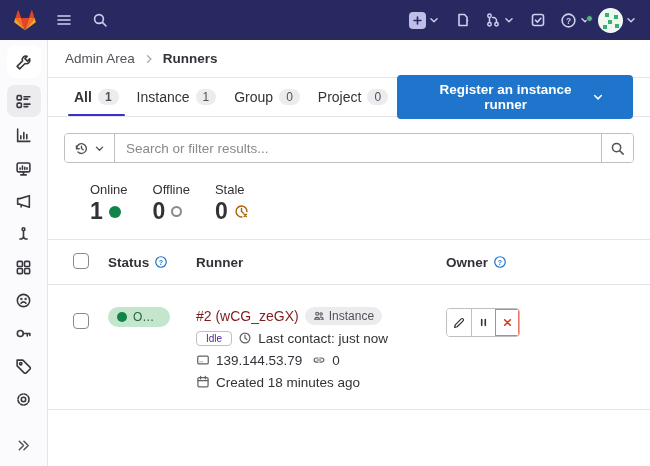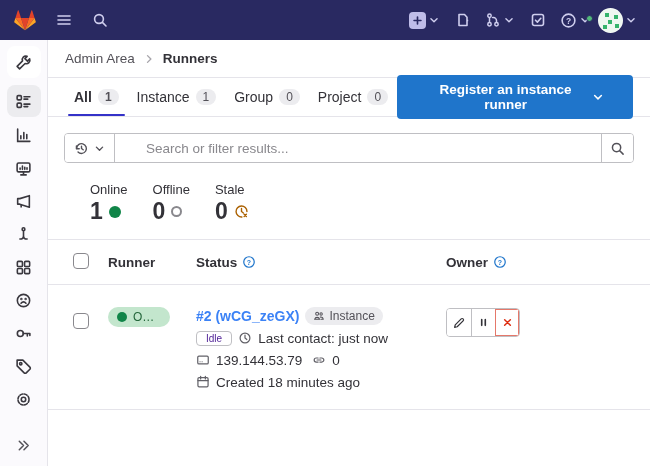--- a/index.html
+++ b/index.html
@@ -53,21 +53,21 @@
   .tab .count { background:#ececef; color:#535158; border-radius:9px; padding:1px 7px; font-size:12px; }
   .tab.active { font-weight:700; }
   .tab.active::after { content:""; position:absolute; left:3px; right:3px; bottom:0; height:2.5px;
                        background:#3432c8; border-radius:2px; }
   .register-btn { margin-left:auto; background:#1f75cb; color:#fff; border:none; border-radius:4px;
                   font-weight:700; font-size:13.5px; padding:7px 29px; display:flex; align-items:center;
                   gap:7px; cursor:pointer; font-family:inherit; }
 
   .filterrow { display:flex; gap:13px; margin:16px 16px 0 16px; height:30px; }
   .searchbox { flex:1; display:flex; align-items:stretch; border:1px solid #bfbfc3; border-radius:4px;
-               background:#fff; overflow:hidden;gap:20px; }
+               background:#fff; overflow:hidden; }
   .hist-btn { display:flex; align-items:center; gap:5px; padding:0 9px; border:none; background:#fff;
               border-right:1px solid #bfbfc3; color:#535158; cursor:pointer; }
   .searchbox input { flex:1; border:none; outline:none; font-size:13.5px; padding:0 11px;
                      font-family:inherit; color:#333238; }
   .searchbox input::placeholder { color:#89888d; }
   .search-btn { display:flex; align-items:center; padding:0 8px; border:none; background:#fff;
                 border-left:1px solid #bfbfc3; color:#535158; cursor:pointer; }
   .sortgroup { display:flex; border:1px solid #bfbfc3; border-radius:4px; overflow:hidden; }
   .sort-field { display:flex; align-items:center; gap:7px; padding:0 11px; font-size:13.5px;
                 background:#fff; border:none; color:#333238; cursor:pointer; font-family:inherit; }
@@ -88,21 +88,21 @@
   .trow { padding-top:22px; padding-bottom:18px; border-bottom:1px solid #e5e4ea; }
 
   .status-pill { display:inline-flex; align-items:center; gap:6px; background:#c3e6cd; color:#24663b;
                  border-radius:11px; padding:3px 9px; font-size:12px; max-width:62px; }
   .status-pill .sdot { width:10px; height:10px; border-radius:50%; background:#108548; flex:0 0 auto; }
   .status-pill .stxt { overflow:hidden; text-overflow:ellipsis; white-space:nowrap; max-width:31px; }
 
   .runnercell { display:flex; flex-direction:column; gap:4px; font-size:13.5px; }
   .rline { display:flex; align-items:center; gap:6px; min-height:18px; color:#333238; }
   .rline .micon { color:#626168; display:flex; }
-  .runner-name { color:#3b82f6; font-weight:700; font-size:14px; text-decoration:none; }
+  .runner-name { color:#7f1d1d; font-weight:400; font-size:14px; text-decoration:none; }
   .type-badge { display:inline-flex; align-items:center; gap:4px; background:#ececef; color:#535158;
                 border-radius:10px; padding:2px 8px; font-size:12px; }
   .idle-pill { display:inline-flex; border:1px solid #bfbfc3; border-radius:4px; padding:1px 9px;
                font-size:10px; color:#4c1d95; }
 
   .ownercell { font-size:14px; padding-top:4px; }
 
   .actions { display:inline-flex; border:1px solid #bfbfc3; border-radius:4px; overflow:hidden; margin-top:1px; }
   .act-btn { width:24px; height:27px; display:flex; align-items:center; justify-content:center;
              background:#fff; border:none; color:#333238; cursor:pointer; }
@@ -373,31 +373,31 @@
               <path d="m10.8 11 2.4 2.4M13.2 11l-2.4 2.4"></path>
             </svg>
         </span>
       </div>
     </div>
   </div>
 
   <div class="tgrid thead">
     <div><span class="checkbox" style="display:inline-block;"></span></div>
     <div class="th">
-        <span>Runner</span>
-      </div>
-    <div class="th">
       <span>Status</span>
       <span style="display:flex;color:#1f75cb;">
         <svg width="14" height="14" viewBox="0 0 16 16" fill="none" stroke="currentColor" stroke-width="1.4">
             <circle cx="8" cy="8" r="6"></circle>
             <text x="8" y="11" text-anchor="middle" font-size="8" fill="currentColor" stroke="none" font-family="Liberation Sans, sans-serif" font-weight="bold">?</text>
           </svg>
       </span>
     </div>
+    <div class="th">
+        <span>Runner</span>
+      </div>
     <div class="th">
       <span>Owner</span>
       <span style="display:flex;color:#1f75cb;">
         <svg width="14" height="14" viewBox="0 0 16 16" fill="none" stroke="currentColor" stroke-width="1.4">
             <circle cx="8" cy="8" r="6"></circle>
             <text x="8" y="11" text-anchor="middle" font-size="8" fill="currentColor" stroke="none" font-family="Liberation Sans, sans-serif" font-weight="bold">?</text>
           </svg>
       </span>
     </div>
     <div></div>

